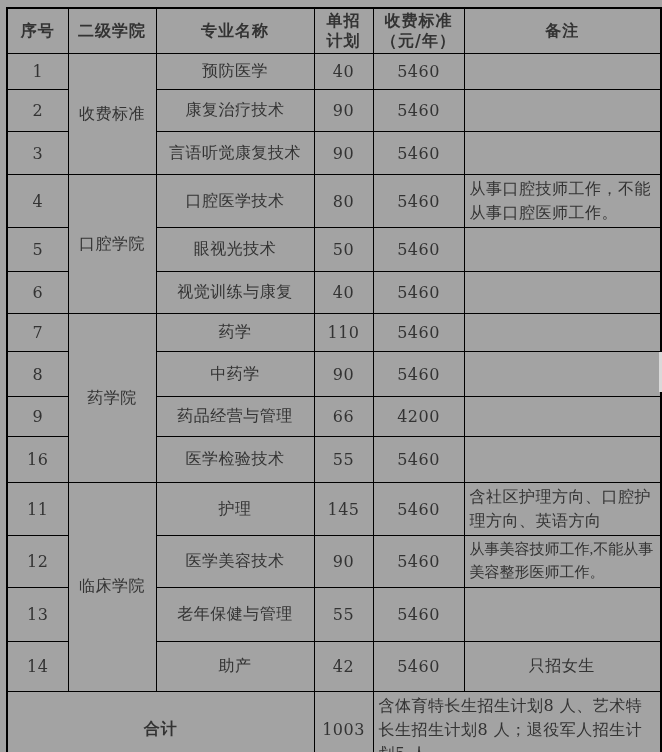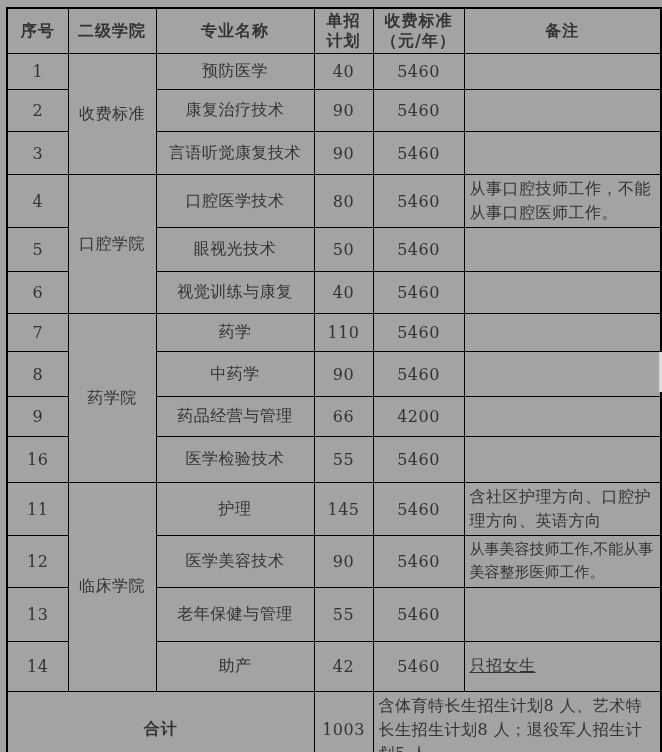--- a/index.html
+++ b/index.html
@@ -14,21 +14,21 @@
   col.c-major{width:158px;}
   col.c-plan{width:59px;}
   col.c-fee{width:91px;}
   col.c-remark{width:197px;}
   th,td{border:1px solid #000;color:#333333;
         text-align:center;vertical-align:middle;
         font-size:16px;font-weight:normal;letter-spacing:0.5px;
         padding:2px 3px;overflow:hidden;}
   th{font-weight:bold;white-space:pre-line;line-height:1.25;letter-spacing:1px;}
   td.remark{text-align:left;padding:2px 6px 2px 5px;line-height:1.5;}
-  td.remark.center{text-decoration:underline;}
+  td.remark.center{text-align:center;}
   td.sans{font-family:Liberation Serif, serif;
           font-size:15px;letter-spacing:0;line-height:1.55;}
   td.total-label{font-weight:bold;letter-spacing:1px;}
   
   .edge-sliver{position:absolute;right:0;top:352px;width:3px;height:40px;
                background:#d9d9d9;}
 </style>
 </head>
 <body>
 

